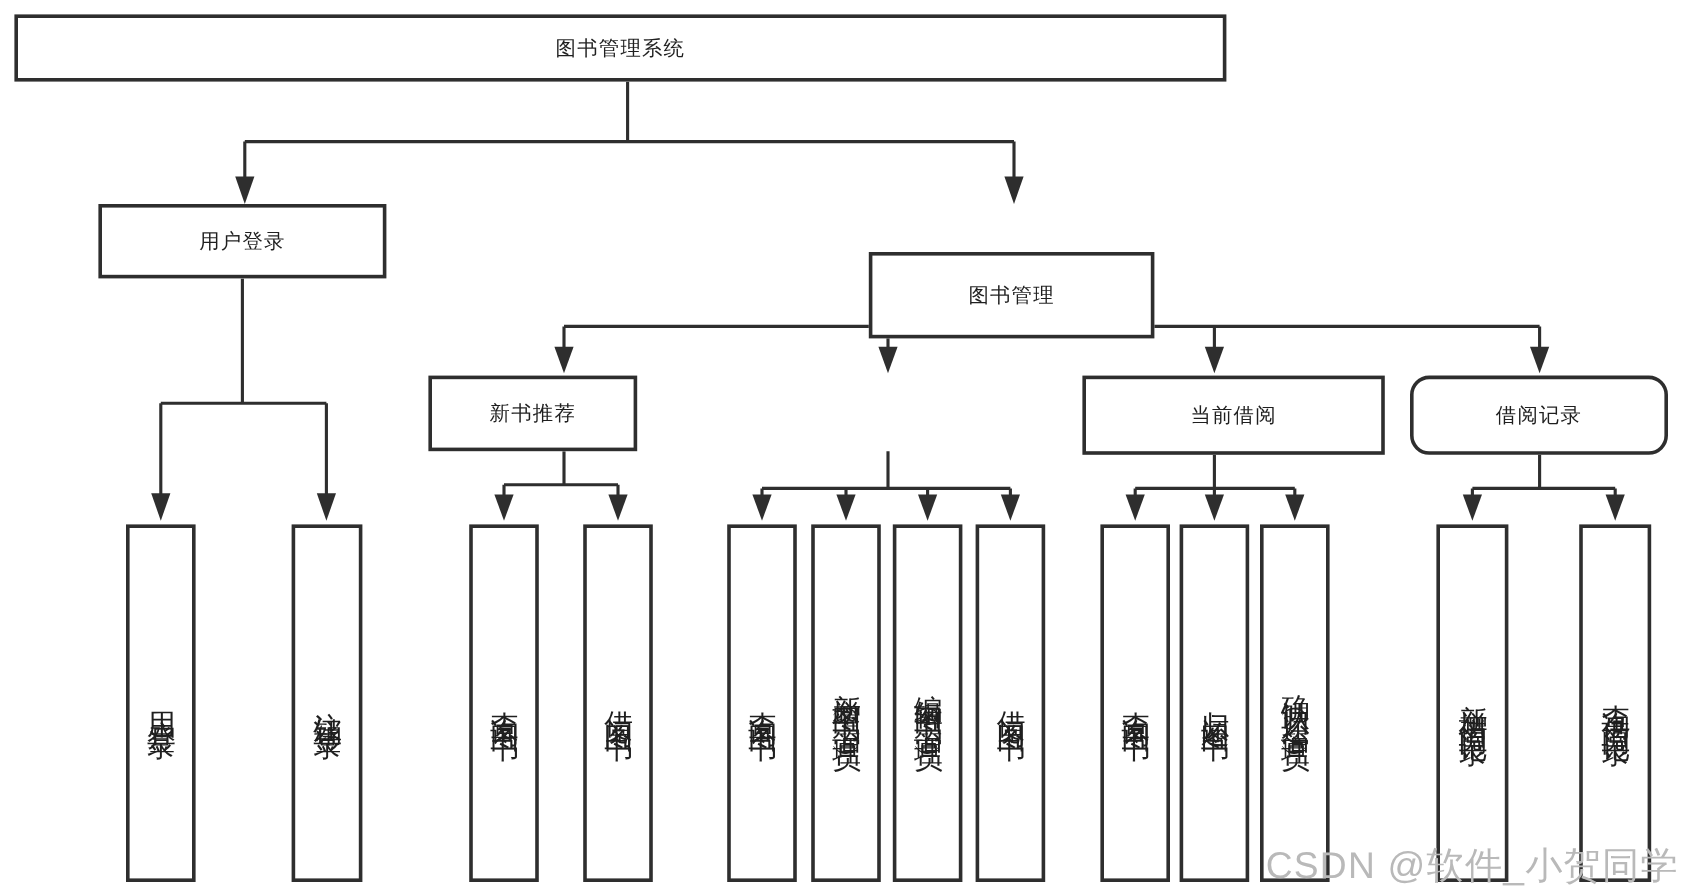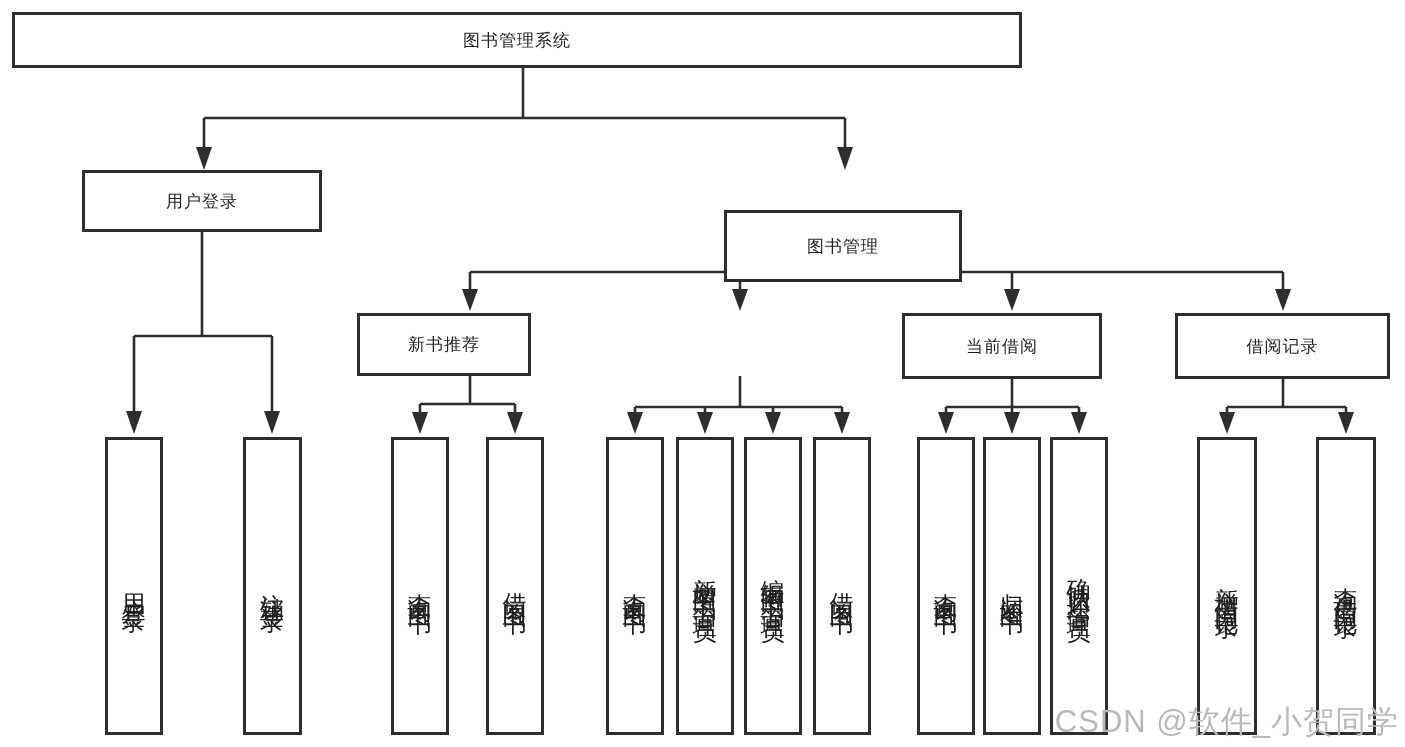--- a/index.html
+++ b/index.html
@@ -112,24 +112,24 @@
   <div class="box" style="left:82px; top:170px; width:240px; height:62px;">
     <span class="hlabel">用户登录</span>
   </div>
   <div class="box" style="left:724px; top:170px; width:238px; height:72px;margin-top:40px;">
     <span class="hlabel">图书管理</span>
   </div>
 
   <div class="box" style="left:357px; top:313px; width:174px; height:63px;">
     <span class="hlabel">新书推荐</span>
   </div>
-  <div class="box" style="left:902px; top:313px; width:200px; height:66px;">
+  <div class="box" style="left:902px; top:313px; width:252px; height:66px;">
     <span class="hlabel">当前借阅</span>
   </div>
-  <div class="box" style="left:1175px; top:313px; width:215px; height:66px;">
+  <div class="box" style="left:1175px; top:313px; width:215px; height:66px;border-radius:16px;">
     <span class="hlabel">借阅记录</span>
   </div>
 
   <div class="box leaf" style="left:105px; top:437px; width:58px; height:298px;">
     <span>用户登录</span>
   </div>
   <div class="box leaf" style="left:243px; top:437px; width:59px; height:298px;">
     <span>注销登录</span>
   </div>
 

